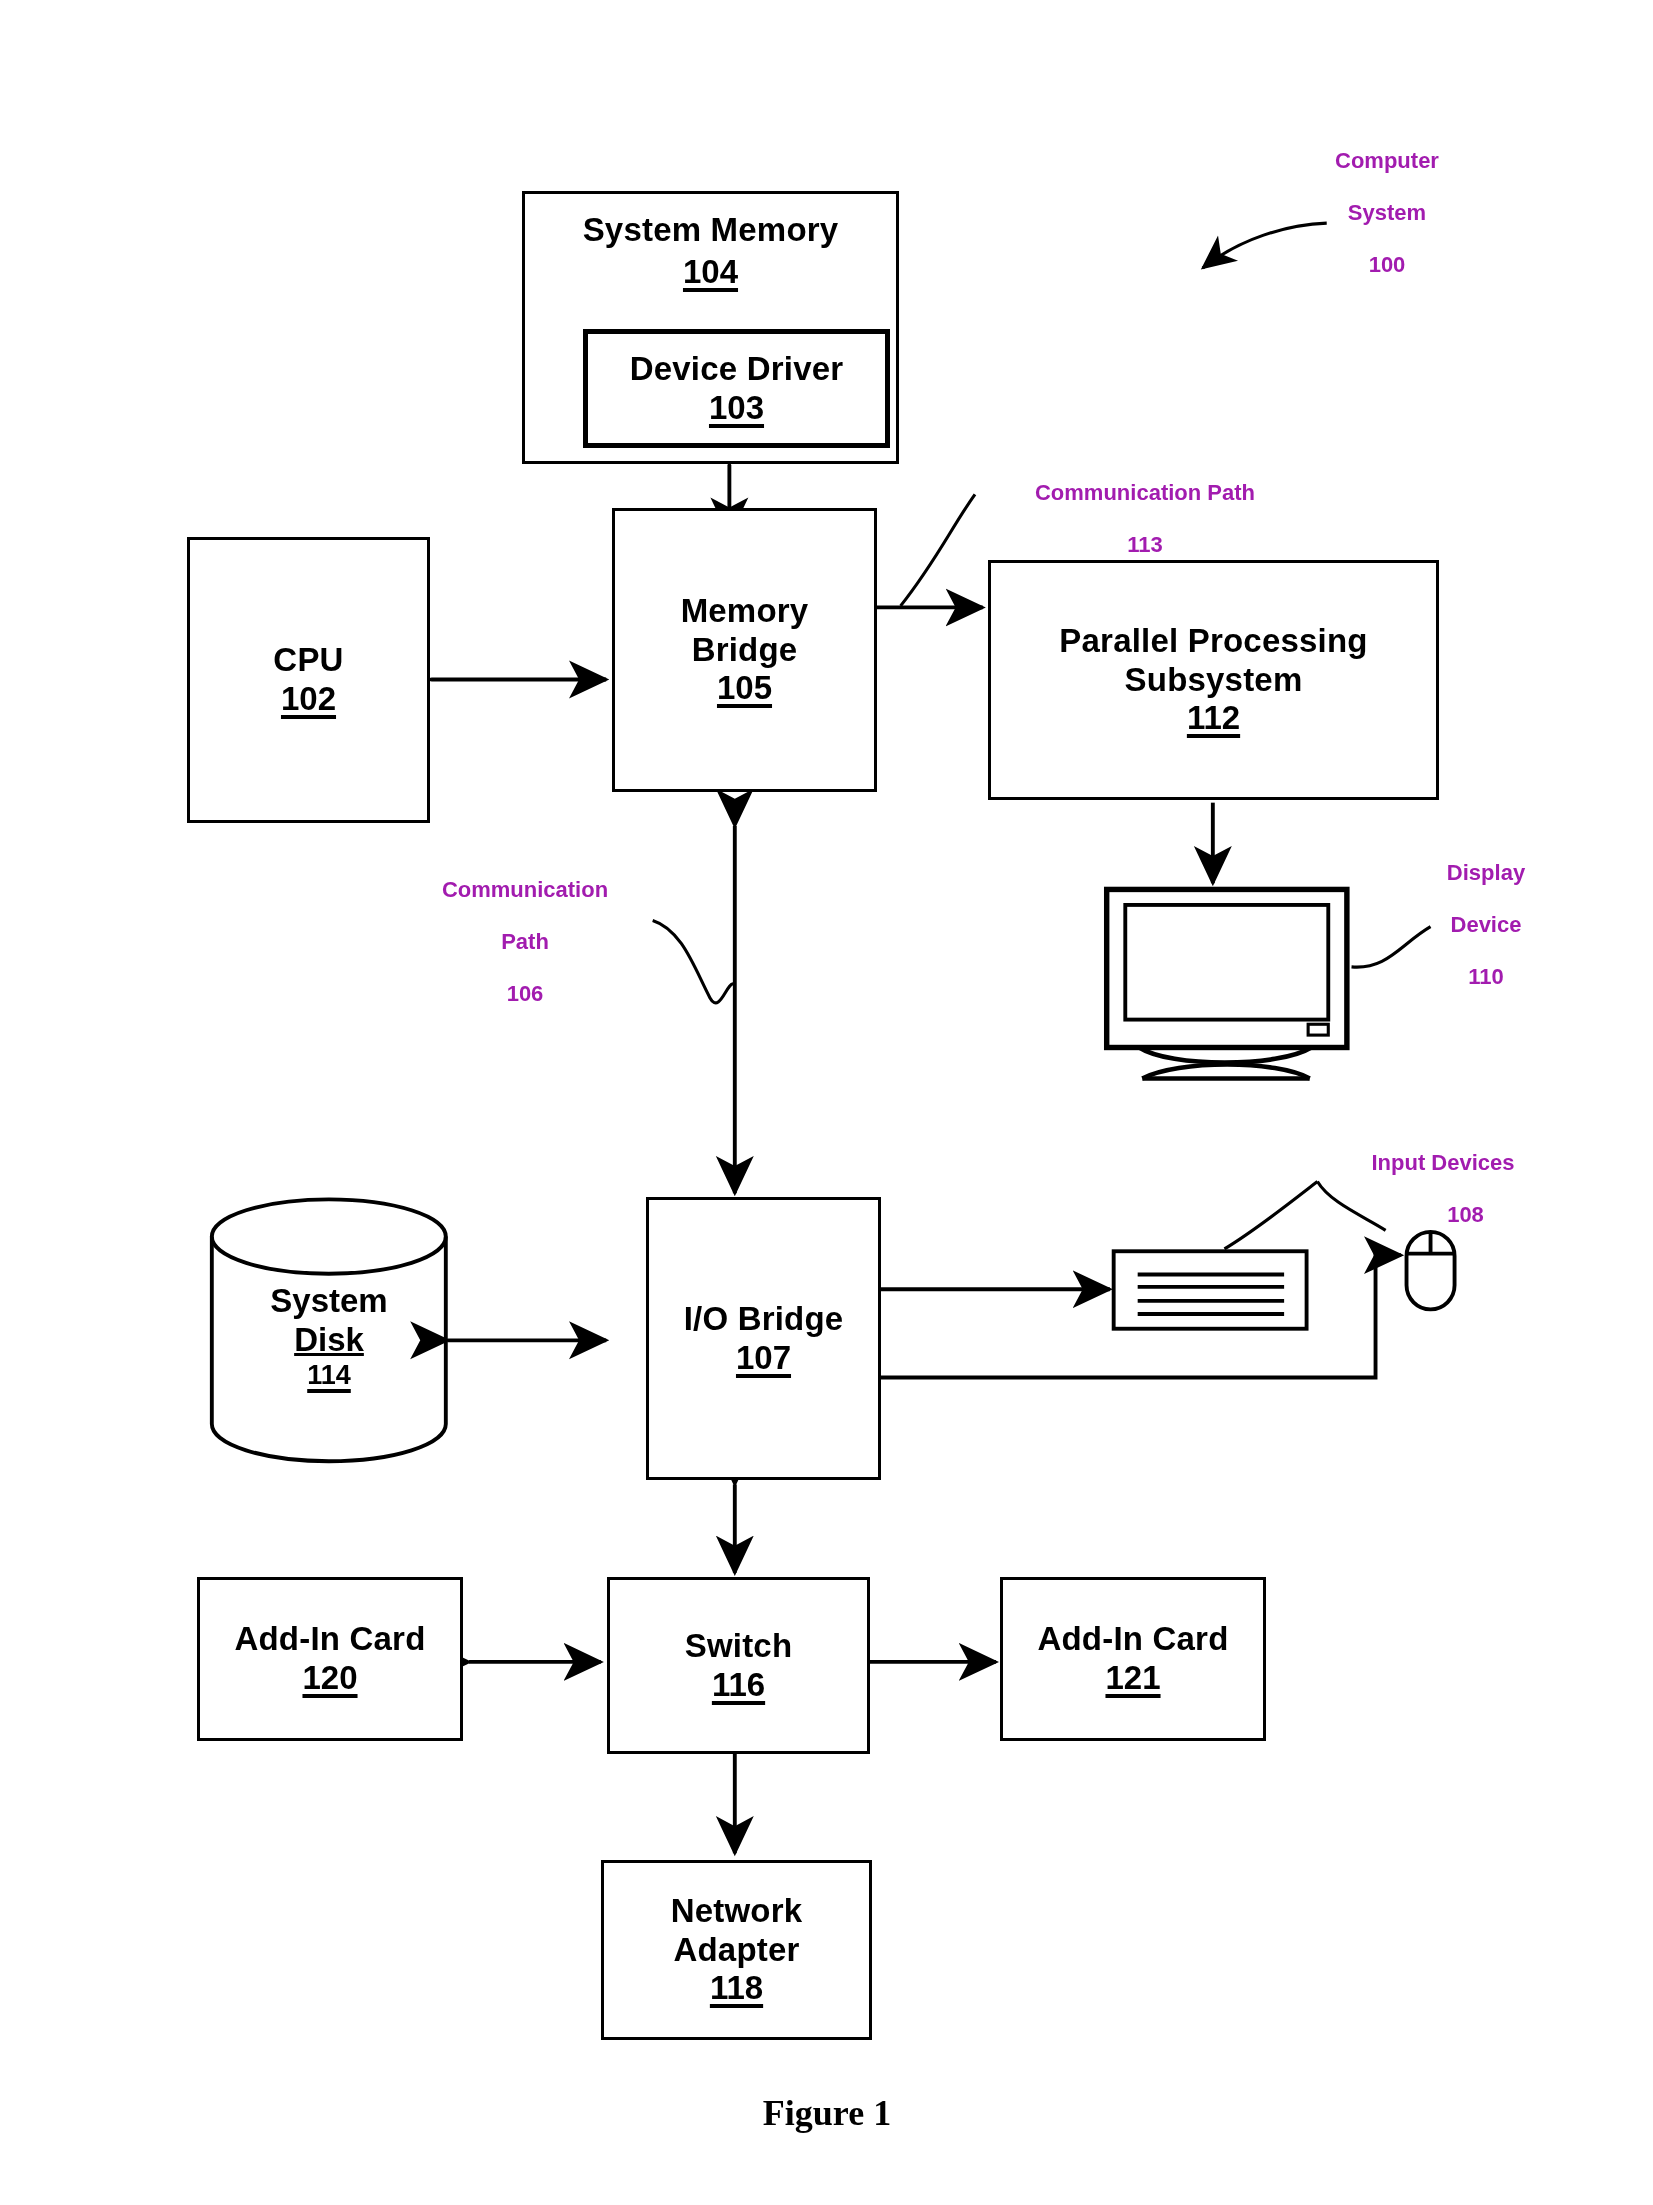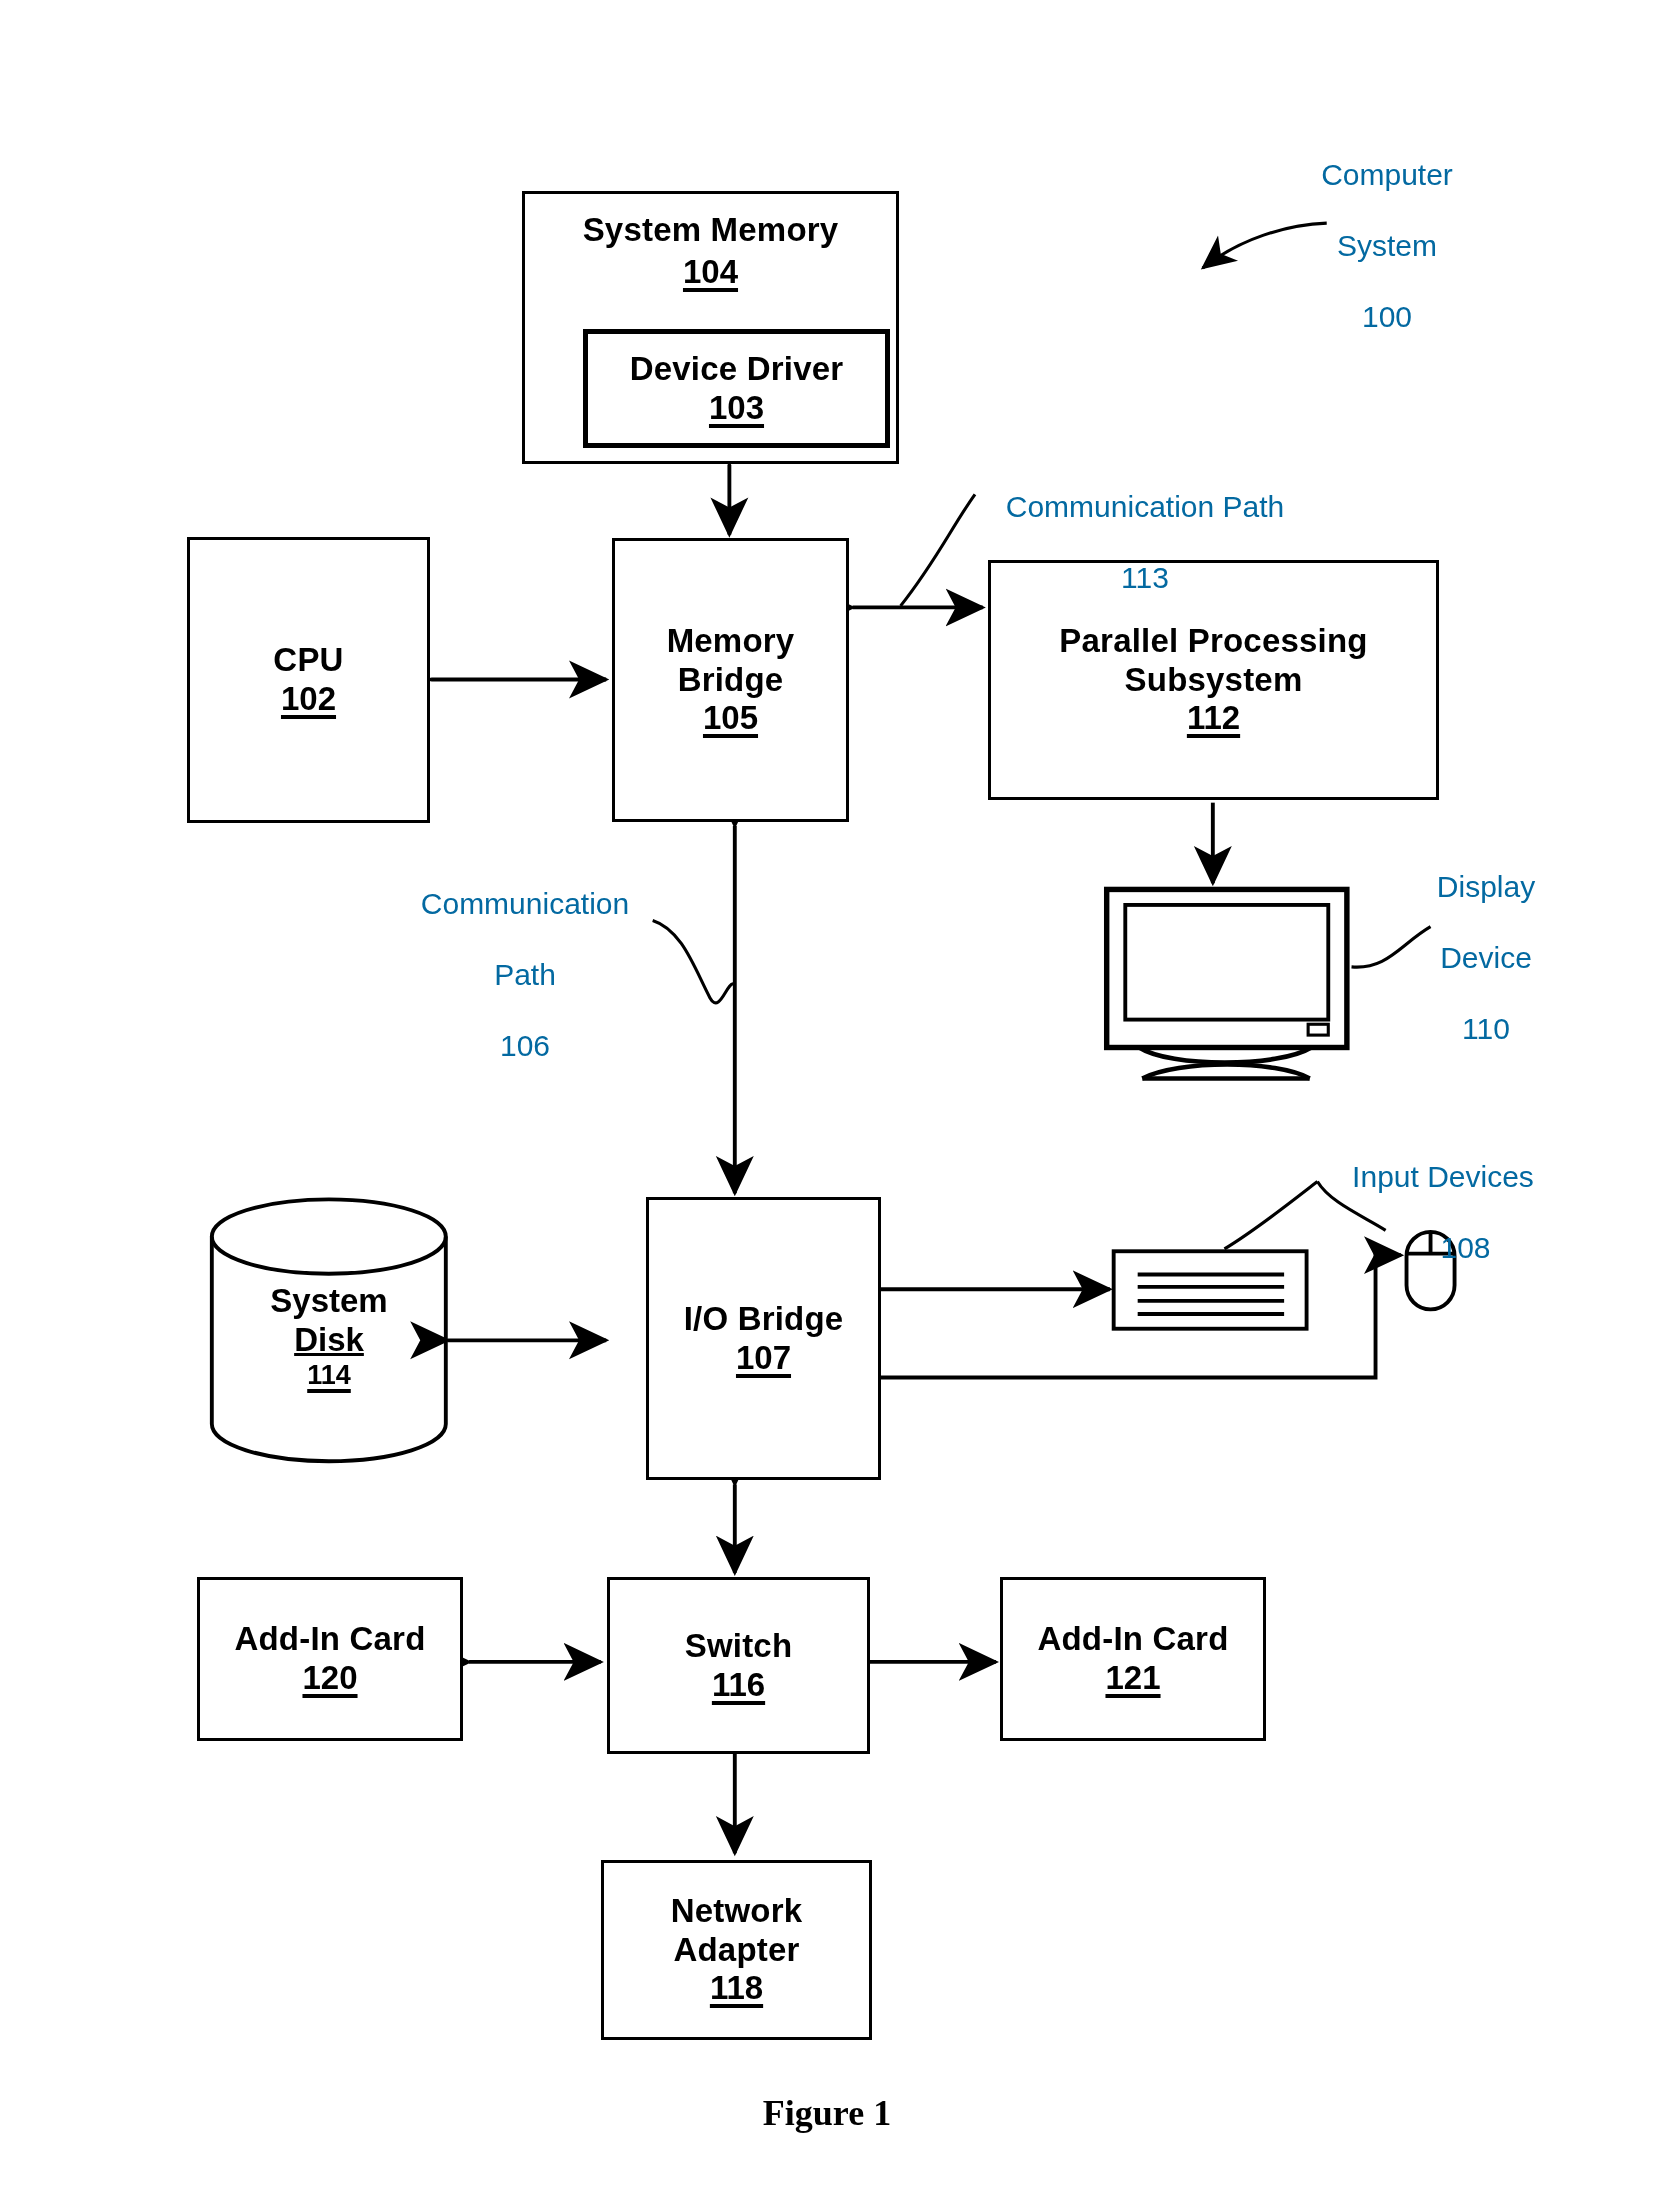--- a/index.html
+++ b/index.html
@@ -40,23 +40,23 @@
     font-size: 33px;
     text-decoration: underline;
     text-decoration-thickness: 3.9px;
     text-underline-offset: 4.6px;
   }
   .blk.thick { border-width: 5.4px; }
 
   
   .lbl {
     position: absolute;
-    font-weight: normal;
-    font-size: 30px;
-    color: #0369a1;
+    font-weight: bold;
+    font-size: 22px;
+    color: #a21caf;
     text-align: center;
     line-height: 1.18;
     white-space: pre-line;
   }
   .fig-caption {
     position: absolute;
     font-weight: bold;
     font-size: 36px;
     color: #000;
     text-align: center;
@@ -174,21 +174,21 @@
   <div class="blk thick" style="left:583px; top:329px; width:307px; height:119px;">
     <div class="ttl">Device Driver</div>
     <div class="num">103</div>
   </div>
 
   <div class="blk" style="left:187px; top:537px; width:243px; height:286px;">
     <div class="ttl">CPU</div>
     <div class="num">102</div>
   </div>
 
-  <div class="blk" style="left:612px; top:538px; width:237px; height:284px;">
+  <div class="blk" style="left:612px; top:508px; width:265px; height:284px;">
     <div class="ttl">Memory</div>
     <div class="ttl">Bridge</div>
     <div class="num">105</div>
   </div>
 
   <div class="blk" style="left:988px; top:560px; width:451px; height:240px;">
     <div class="ttl">Parallel Processing</div>
     <div class="ttl">Subsystem</div>
     <div class="num">112</div>
   </div>

